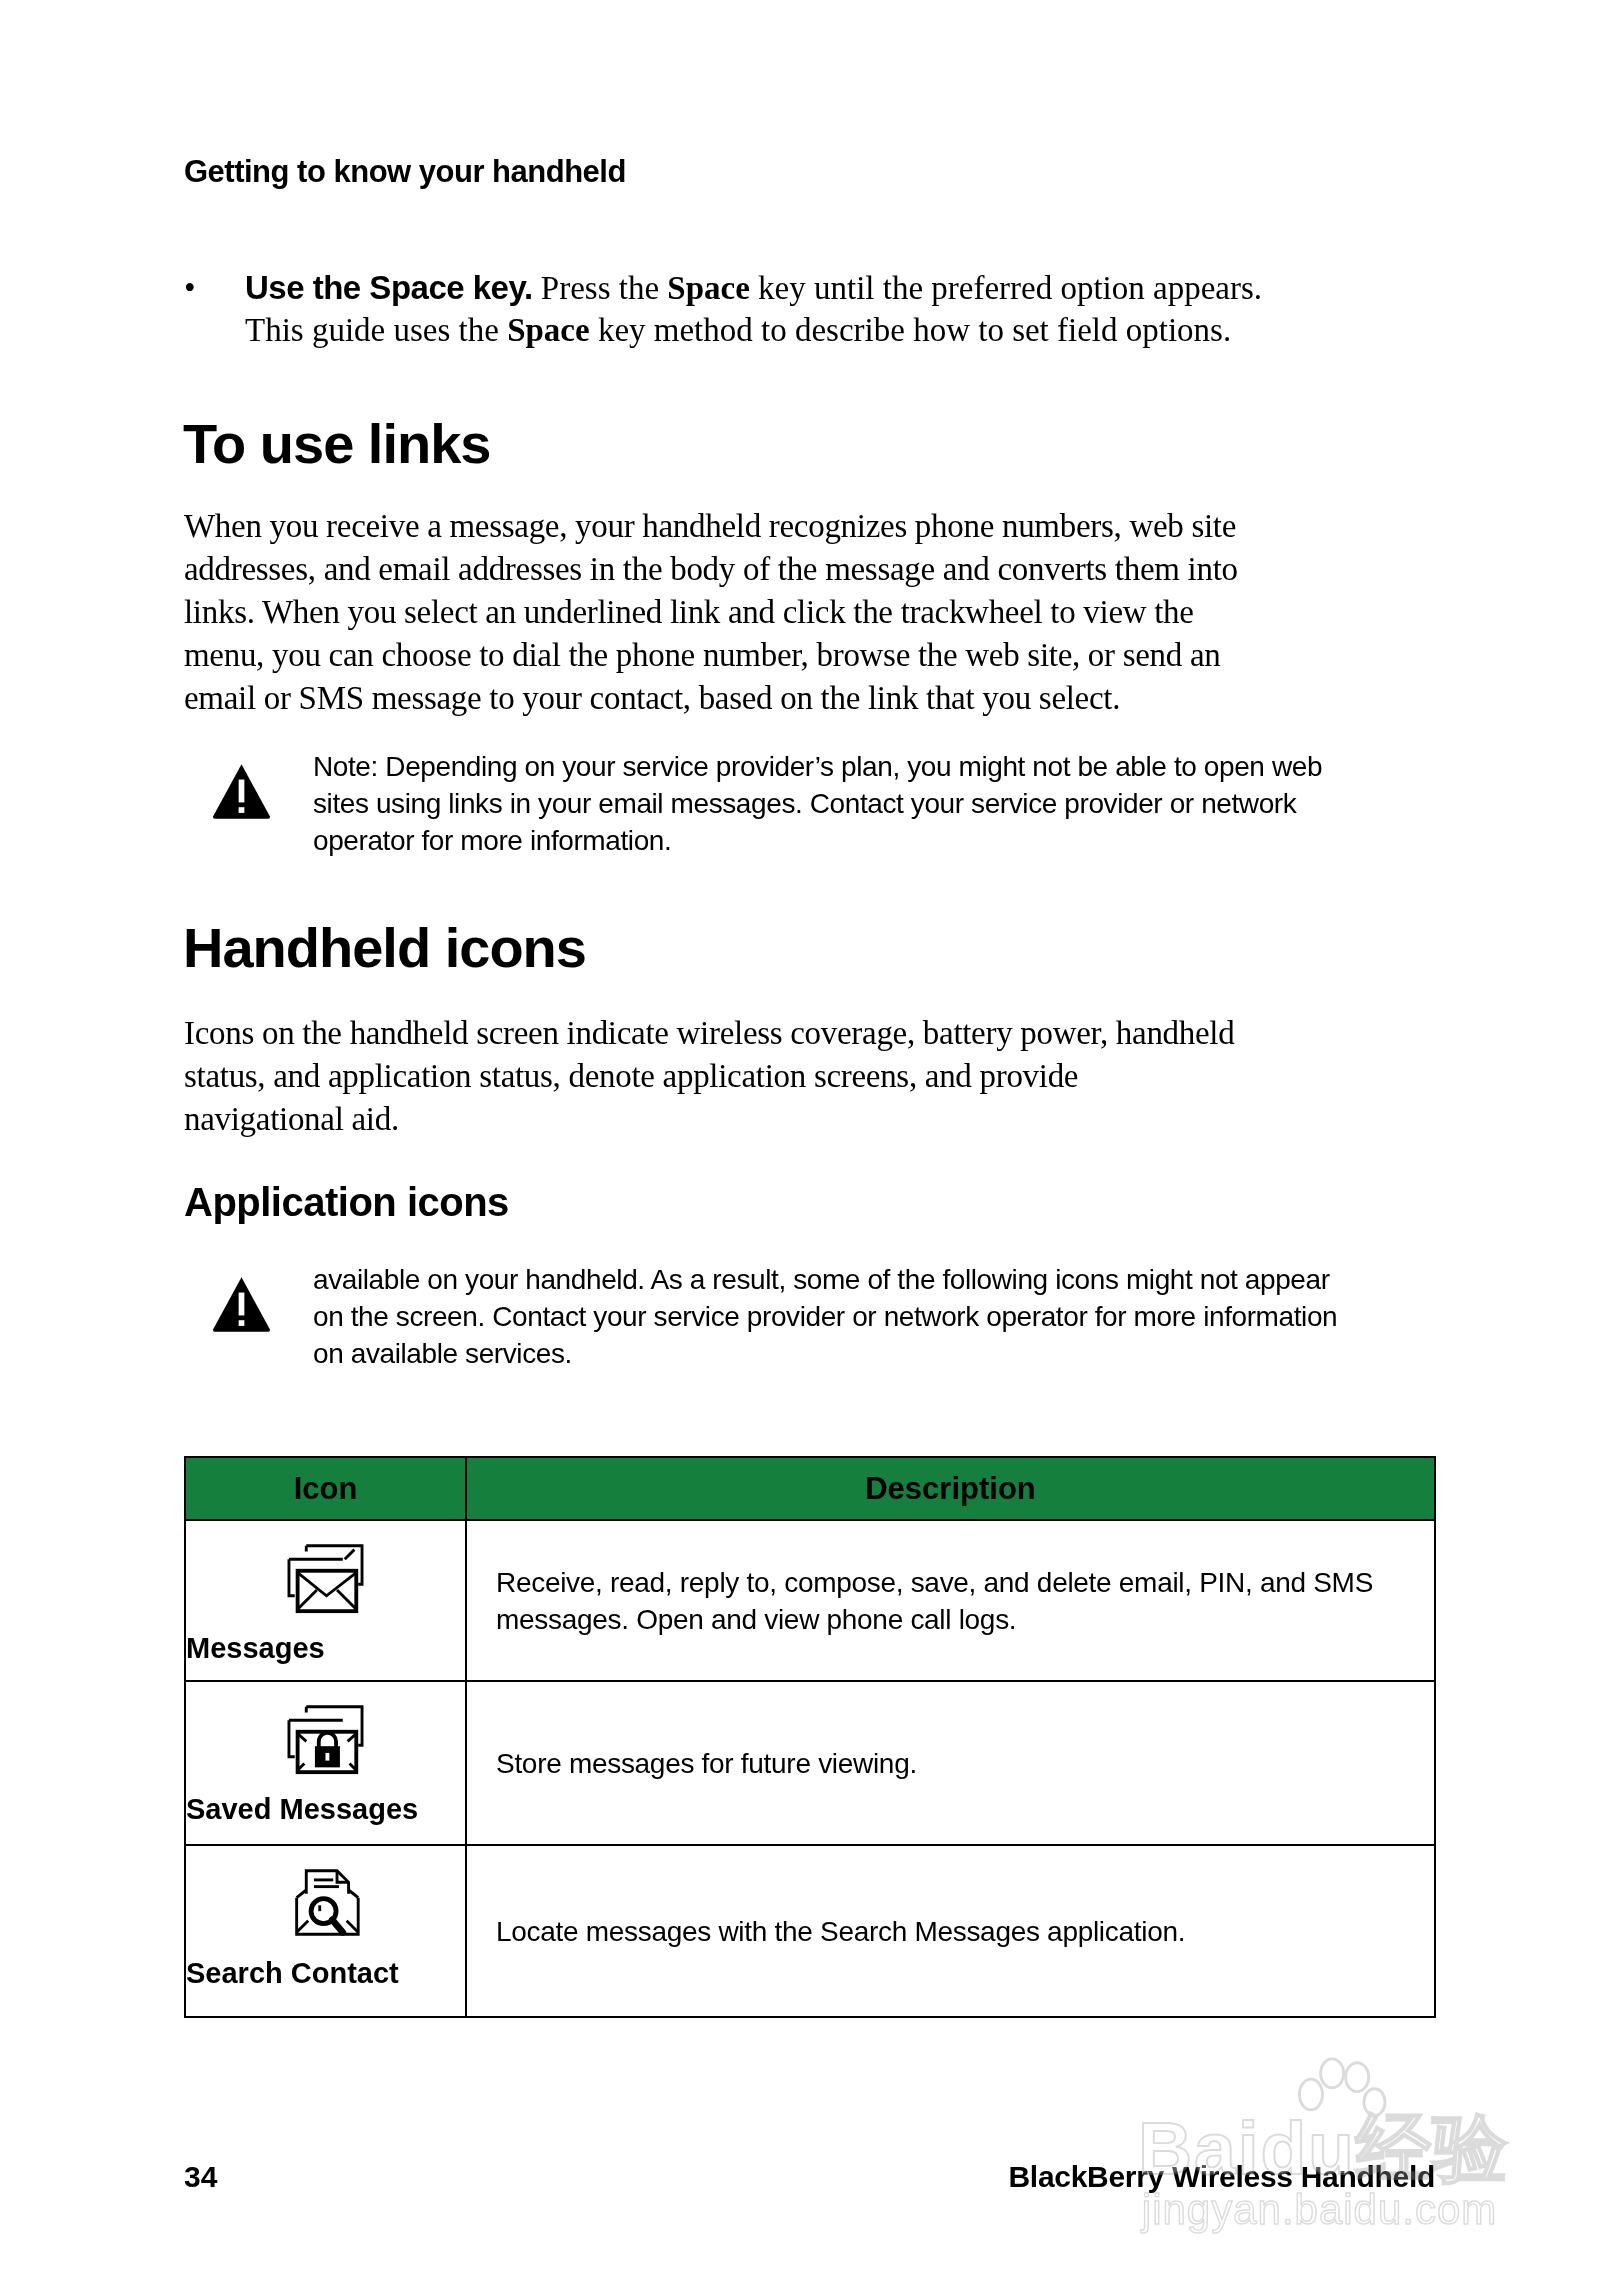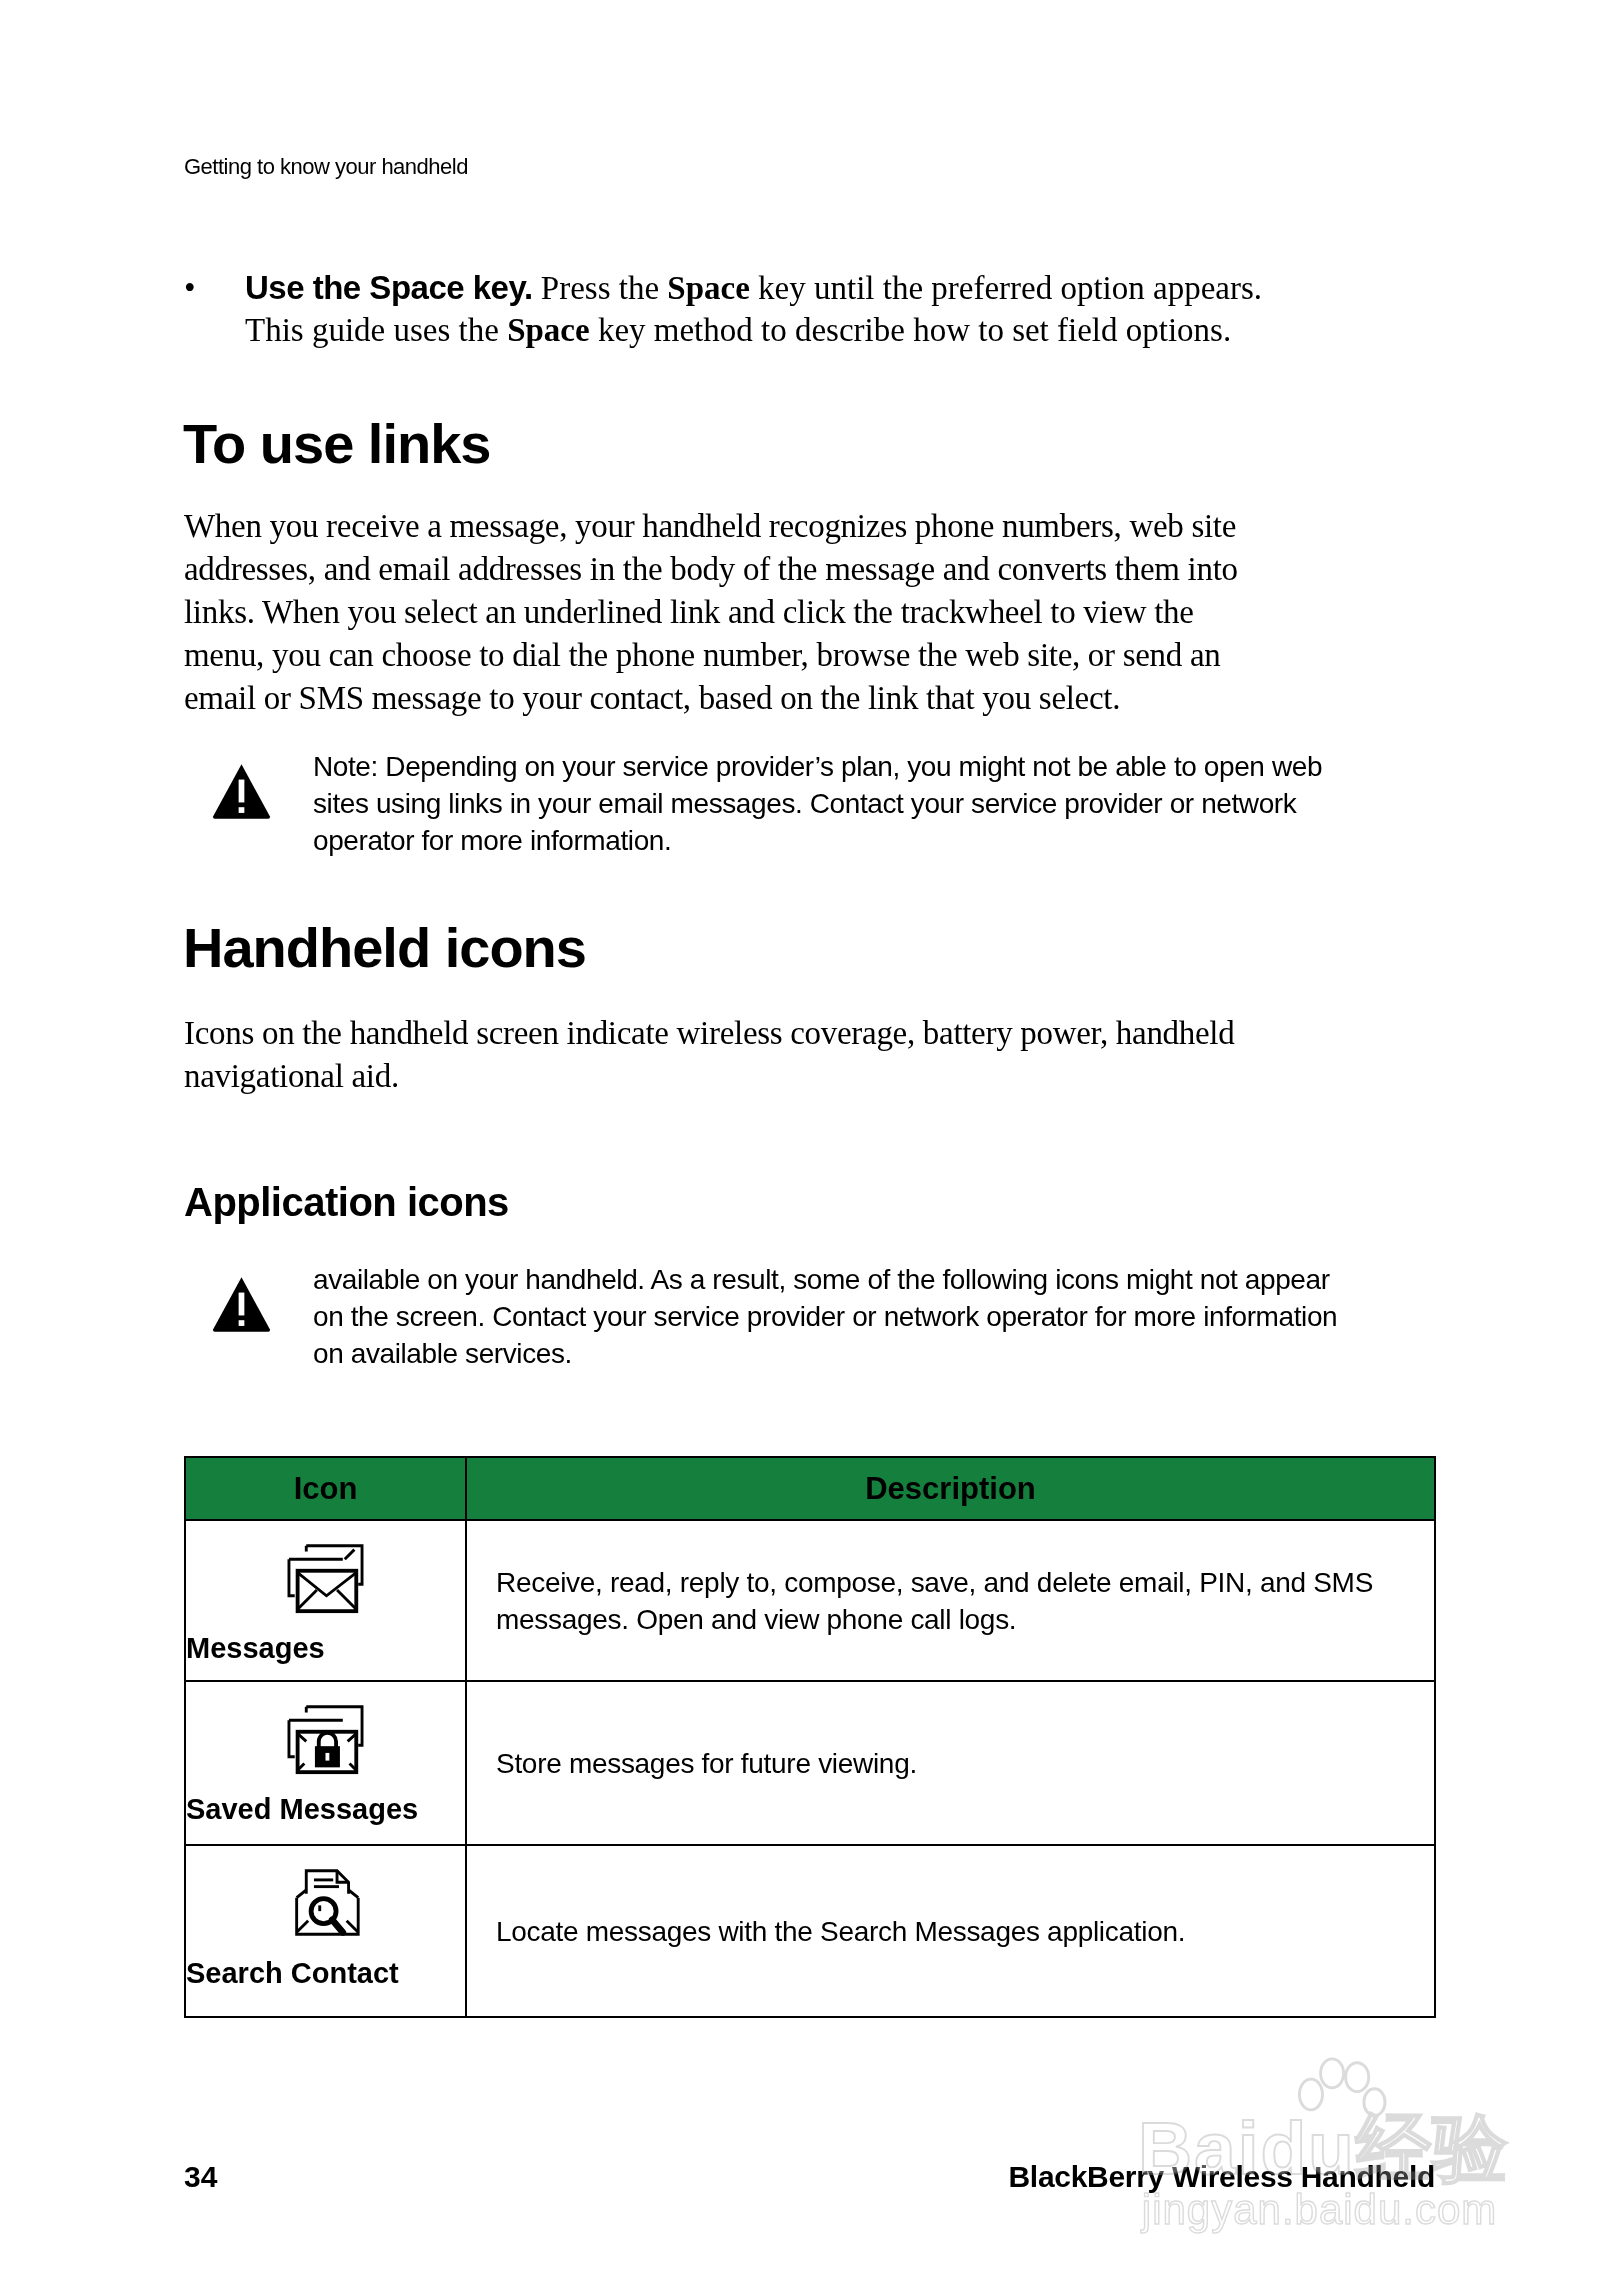--- a/index.html
+++ b/index.html
@@ -1,21 +1,21 @@
 <!DOCTYPE html>
 <html><head>
 <meta charset="utf-8">
 <style>
   html, body { margin: 0; padding: 0; background: #ffffff; }
   body { width: 1614px; height: 2290px; position: relative; overflow: hidden; color: #000; }
   .sans { font-family: "Liberation Sans", "DejaVu Sans", sans-serif; }
   .serif { font-family: "Liberation Serif", "DejaVu Serif", serif; }
   .abs { position: absolute; }
 
-  .running-head { left: 184px; top: 154px; font-size: 22px; font-weight: normal; letter-spacing: -0.5px; }
+  .running-head { left: 184px; top: 154px; font-size: 31px; font-weight: bold; letter-spacing: -0.5px; }
 
   .bullet-block { left: 184px; top: 267px; width: 1249px; font-size: 33px; line-height: 42px; }
   .bullet-dot { position: absolute; left: 0; top: 0; }
   .bullet-text { margin-left: 61px; }
 
   .h1 { font-size: 56px; font-weight: bold; letter-spacing: -1px; left: 183px; }
   .h2 { font-size: 40px; font-weight: bold; letter-spacing: -0.5px; left: 184px; }
 
   .para { left: 184px; width: 1268px; font-size: 33px; line-height: 43px; letter-spacing: -0.3px; }
 
@@ -67,20 +67,21 @@
 </svg>
 <div class="abs sans note" style="top:748px">
   <div><b>Note:</b><span> Depending on your service provider’s plan, you might not be able to open web</span></div>
   <div>sites using links in your email messages. Contact your service provider or network</div>
   <div>operator for more information.</div>
 </div>
 
 <div class="abs sans h1" style="top:915px">Handheld icons</div>
 <div class="abs serif para" style="top:1012px">
   <div>Icons on the handheld screen indicate wireless coverage, battery power, handheld</div>
+  <div>status, and application status, denote application screens, and provide</div>
   <div>navigational aid.</div>
 </div>
 
 <div class="abs sans h2" style="top:1180px">Application icons</div>
 
 <svg class="abs warn-icon" style="left:211px;top:1275px" viewBox="0 0 64 60">
   <path d="M32 2 L62 57 Q62 59 60 59 L4 59 Q2 59 2 57 Z" fill="#000"></path>
   <rect x="29" y="18" width="6" height="24" fill="#fff"></rect>
   <rect x="29" y="47" width="6" height="6" fill="#fff"></rect>
 </svg>

